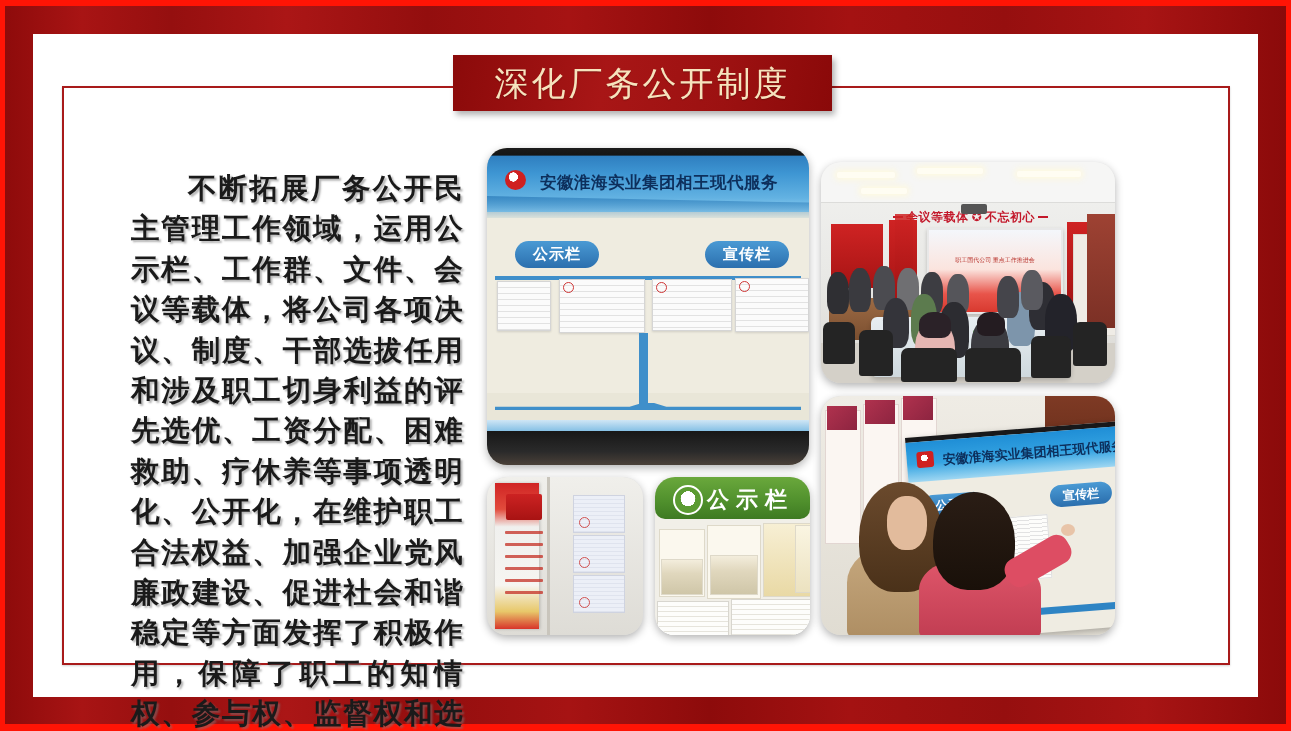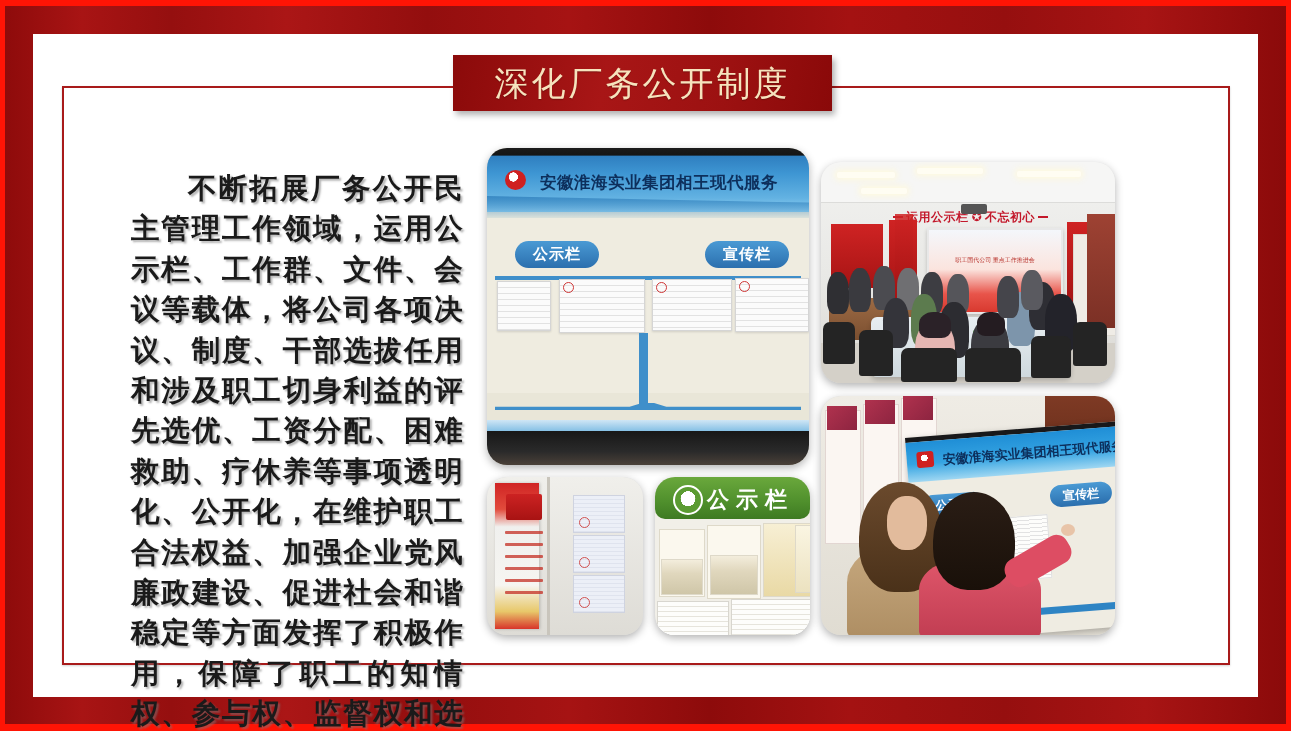--- a/index.html
+++ b/index.html
@@ -261,21 +261,21 @@
     <div class="inner">
       <div class="p2-wall"></div>
       <div class="p2-ceil"></div>
       <div class="p2-light" style="left:16px;top:10px;width:58px;"></div>
       <div class="p2-light" style="left:96px;top:6px;width:66px;"></div>
       <div class="p2-light" style="left:196px;top:9px;width:64px;"></div>
       <div class="p2-light" style="left:40px;top:26px;width:46px;"></div>
 
       <div class="p2-slogan">
         <span class="bar"></span>
-        <span>运用公示栏</span>
+        <span>会议等载体</span>
         <span>✪</span>
         <span>不忘初心</span>
         <span class="bar"></span>
       </div>
 
       <div class="p2-redpanel" style="left:10px;top:62px;width:52px;height:64px;"></div>
       <div class="p2-redpanel" style="left:68px;top:58px;width:28px;height:78px;"></div>
       <div class="p2-redpanel" style="left:74px;top:52px;width:18px;height:76px;opacity:.85;"></div>
       <div class="p2-redpanel" style="left:246px;top:60px;width:22px;height:80px;"></div>
 

